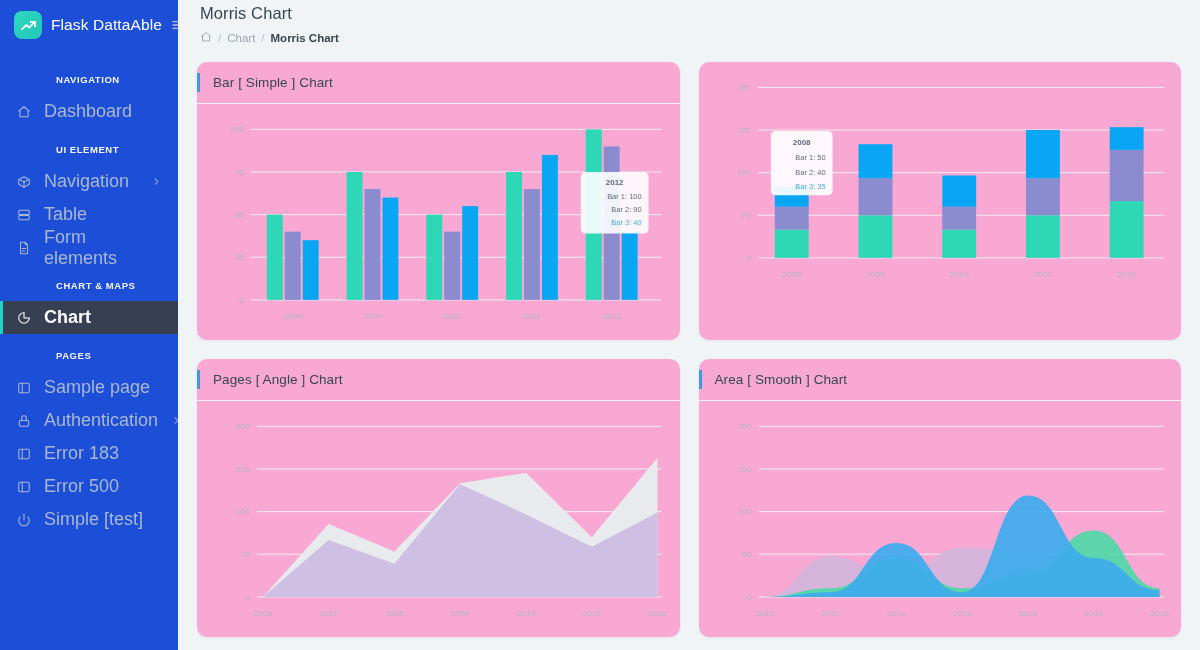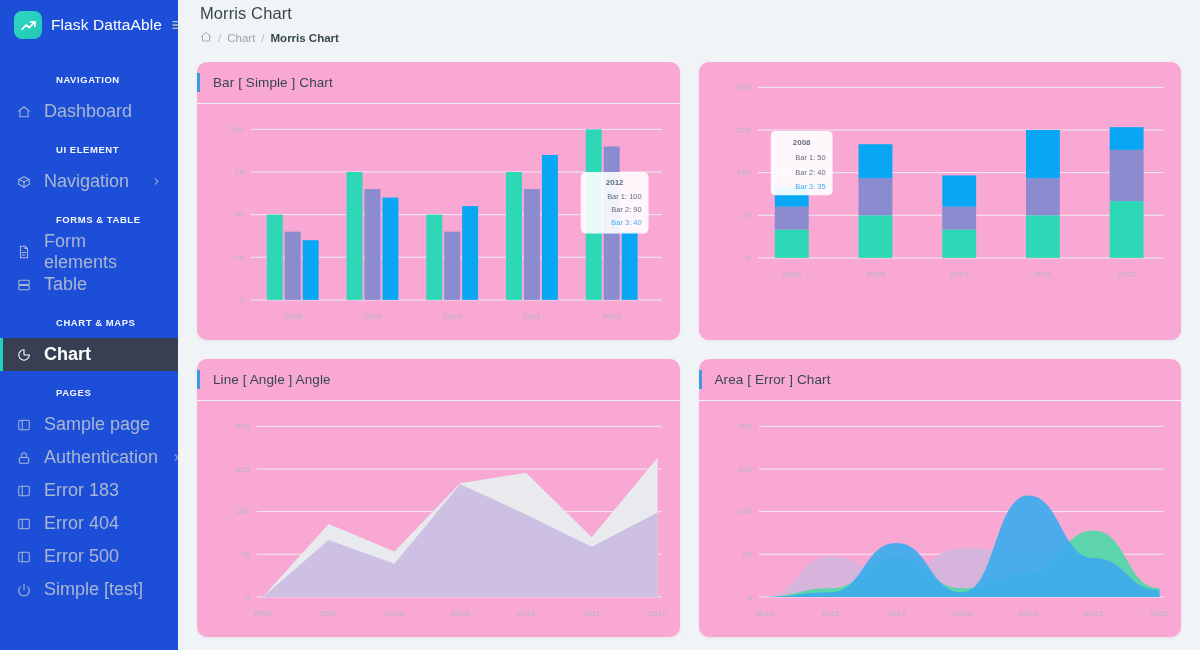--- a/index.html
+++ b/index.html
@@ -169,40 +169,39 @@
           </svg>
         </span>
         <span>Navigation</span>
         <span class="nav-arrow">
           <svg width="11" height="11" viewBox="0 0 24 24" fill="none" stroke="currentColor" stroke-width="2.4" stroke-linecap="round" stroke-linejoin="round">
               <polyline points="9 18 15 12 9 6"></polyline>
             </svg>
         </span>
       </div>
 
-      <div class="nav-caption">Forms &amp; Table</div>
+      <div class="nav-item">
+        <span class="ic">
+          <svg width="14" height="14" viewBox="0 0 24 24" fill="none" stroke="currentColor" stroke-width="1.8" stroke-linecap="round" stroke-linejoin="round">
+            <rect x="3" y="4" width="18" height="7" rx="1.5"></rect>
+              <rect x="3" y="13" width="18" height="7" rx="1.5"></rect>
+          </svg>
+        </span>
+        <span>Table</span>
+      </div>
       <div class="nav-item">
         <span class="ic">
           <svg width="14" height="14" viewBox="0 0 24 24" fill="none" stroke="currentColor" stroke-width="1.8" stroke-linecap="round" stroke-linejoin="round">
             <path d="M14 2H6v20h12V6z"></path>
               <path d="M14 2v4h4"></path>
               <line x1="9" y1="13" x2="15" y2="13"></line>
               <line x1="9" y1="17" x2="13" y2="17"></line>
           </svg>
         </span>
         <span>Form elements</span>
-      </div>
-      <div class="nav-item">
-        <span class="ic">
-          <svg width="14" height="14" viewBox="0 0 24 24" fill="none" stroke="currentColor" stroke-width="1.8" stroke-linecap="round" stroke-linejoin="round">
-            <rect x="3" y="4" width="18" height="7" rx="1.5"></rect>
-              <rect x="3" y="13" width="18" height="7" rx="1.5"></rect>
-          </svg>
-        </span>
-        <span>Table</span>
       </div>
 
       <div class="nav-caption">Chart &amp; Maps</div>
       <div class="nav-item active">
         <span class="ic">
           <svg width="14" height="14" viewBox="0 0 24 24" fill="none" stroke="currentColor" stroke-width="1.8" stroke-linecap="round" stroke-linejoin="round">
             <path d="M21 12a9 9 0 1 1-9-9"></path>
               <path d="M12 3v9h9"></path>
           </svg>
         </span>
@@ -234,29 +233,20 @@
         </span>
       </div>
       <div class="nav-item">
         <span class="ic">
           <svg width="14" height="14" viewBox="0 0 24 24" fill="none" stroke="currentColor" stroke-width="1.8" stroke-linecap="round" stroke-linejoin="round">
             <rect x="3" y="4" width="18" height="16" rx="2"></rect>
               <line x1="9" y1="4" x2="9" y2="20"></line>
           </svg>
         </span>
         <span>Error 183</span>
-      </div>
-      <div class="nav-item">
-        <span class="ic">
-          <svg width="14" height="14" viewBox="0 0 24 24" fill="none" stroke="currentColor" stroke-width="1.8" stroke-linecap="round" stroke-linejoin="round">
-            <rect x="3" y="4" width="18" height="16" rx="2"></rect>
-              <line x1="9" y1="4" x2="9" y2="20"></line>
-          </svg>
-        </span>
-        <span>Error 404</span>
       </div>
       <div class="nav-item">
         <span class="ic">
           <svg width="14" height="14" viewBox="0 0 24 24" fill="none" stroke="currentColor" stroke-width="1.8" stroke-linecap="round" stroke-linejoin="round">
             <rect x="3" y="4" width="18" height="16" rx="2"></rect>
               <line x1="9" y1="4" x2="9" y2="20"></line>
           </svg>
         </span>
         <span>Error 500</span>
       </div>
@@ -422,21 +412,21 @@
               <text class="tip-row" x="113" y="89" text-anchor="end">Bar 1: 50</text>
               <text class="tip-row" x="113" y="104" text-anchor="end">Bar 2: 40</text>
               <text class="tip-row hl" x="113" y="119" text-anchor="end">Bar 3: 35</text>
             </g>
           </svg>
         </div>
       </section>
 
       <section class="card">
         <div class="card-head">
-          <span class="card-title">Line [ Angle ] Angle</span>
+          <span class="card-title">Pages [ Angle ] Chart</span>
         </div>
         <div class="card-body">
           <svg class="chart-svg" viewBox="0 0 460 228" preserveAspectRatio="none">
             <g>
               <line class="gridline" x1="46" y1="12" x2="452" y2="12"></line>
               <line class="gridline" x1="46" y1="57" x2="452" y2="57"></line>
               <line class="gridline" x1="46" y1="102" x2="452" y2="102"></line>
               <line class="gridline" x1="46" y1="147" x2="452" y2="147"></line>
               <line class="gridline" x1="46" y1="192" x2="452" y2="192"></line>
             </g>
@@ -458,21 +448,21 @@
               <text class="axis-label" x="316" y="212" text-anchor="middle">2010</text>
               <text class="axis-label" x="382" y="212" text-anchor="middle">2011</text>
               <text class="axis-label" x="448" y="212" text-anchor="middle">2012</text>
             </g>
           </svg>
         </div>
       </section>
 
       <section class="card">
         <div class="card-head">
-          <span class="card-title">Area [ Error ] Chart</span>
+          <span class="card-title">Area [ Smooth ] Chart</span>
         </div>
         <div class="card-body">
           <svg class="chart-svg" viewBox="0 0 460 228" preserveAspectRatio="none">
             <g>
               <line class="gridline" x1="46" y1="12" x2="452" y2="12"></line>
               <line class="gridline" x1="46" y1="57" x2="452" y2="57"></line>
               <line class="gridline" x1="46" y1="102" x2="452" y2="102"></line>
               <line class="gridline" x1="46" y1="147" x2="452" y2="147"></line>
               <line class="gridline" x1="46" y1="192" x2="452" y2="192"></line>
             </g>

